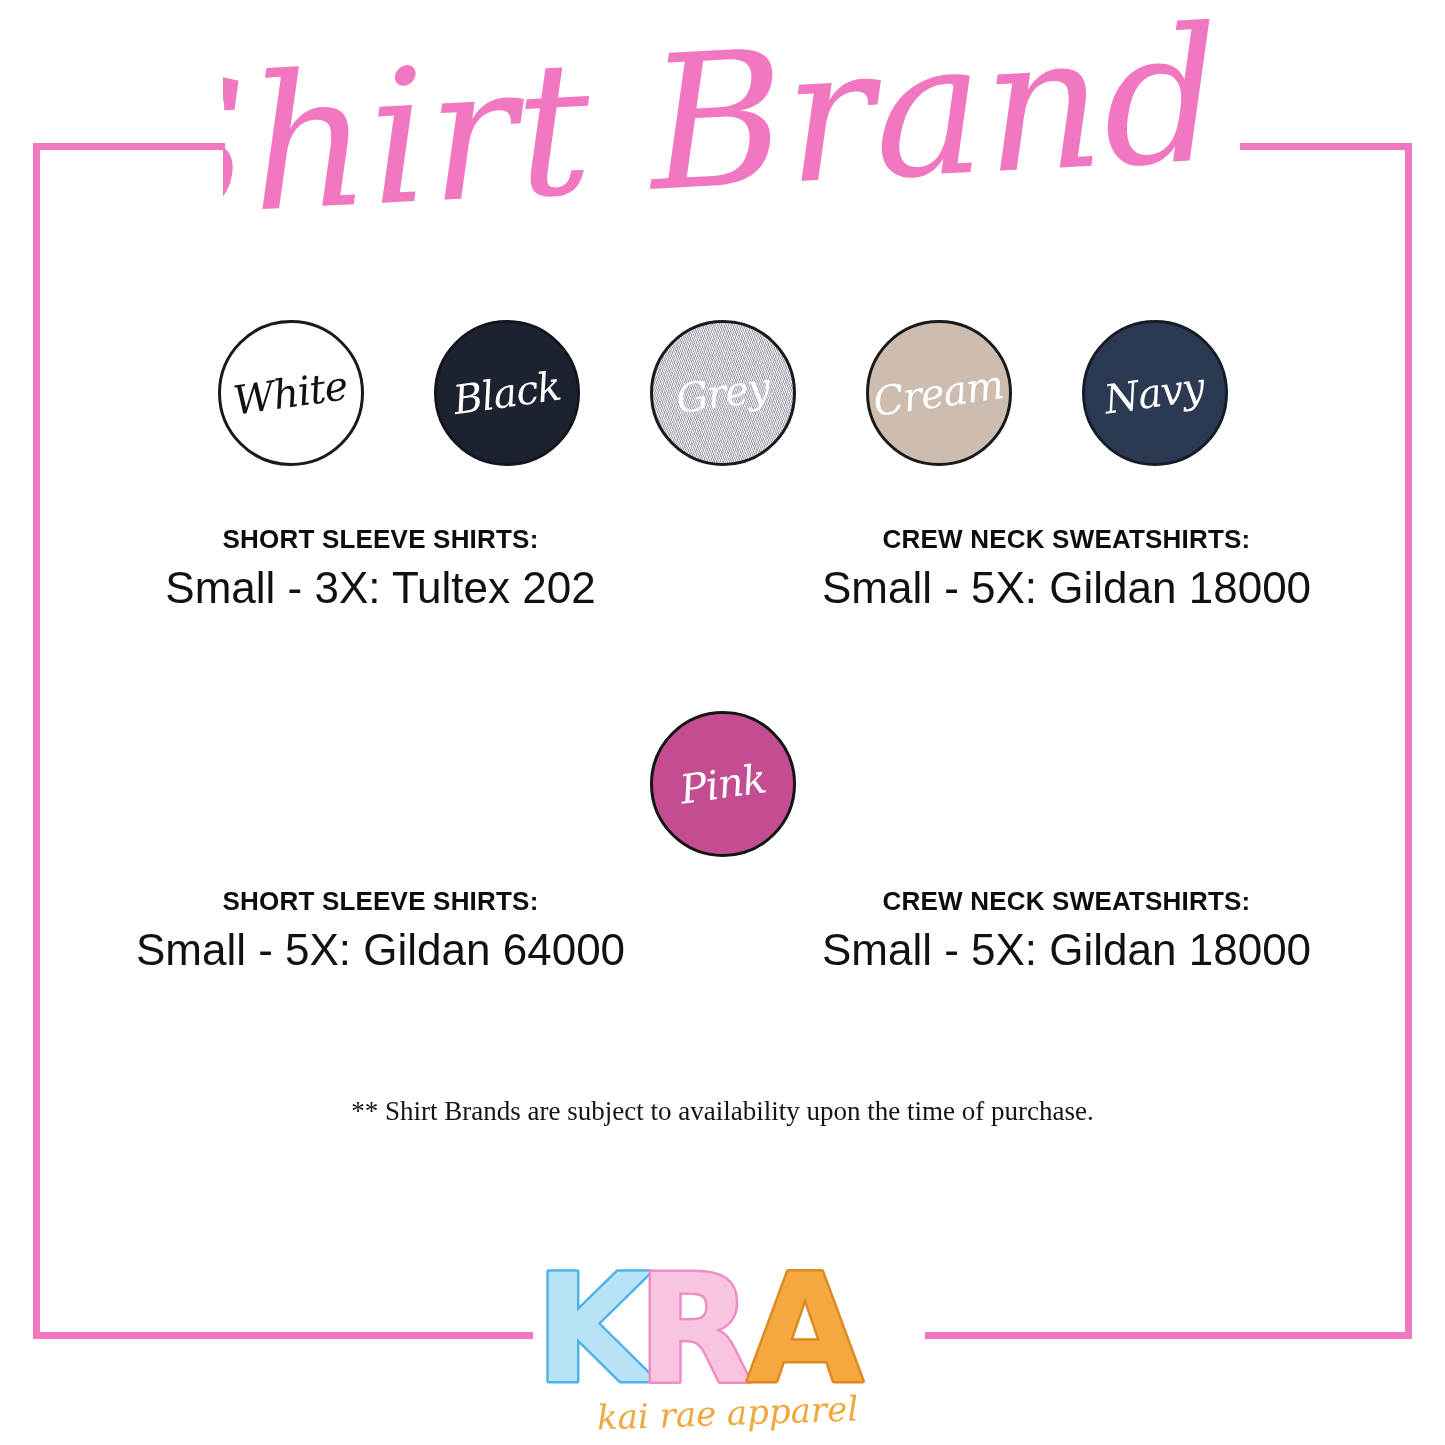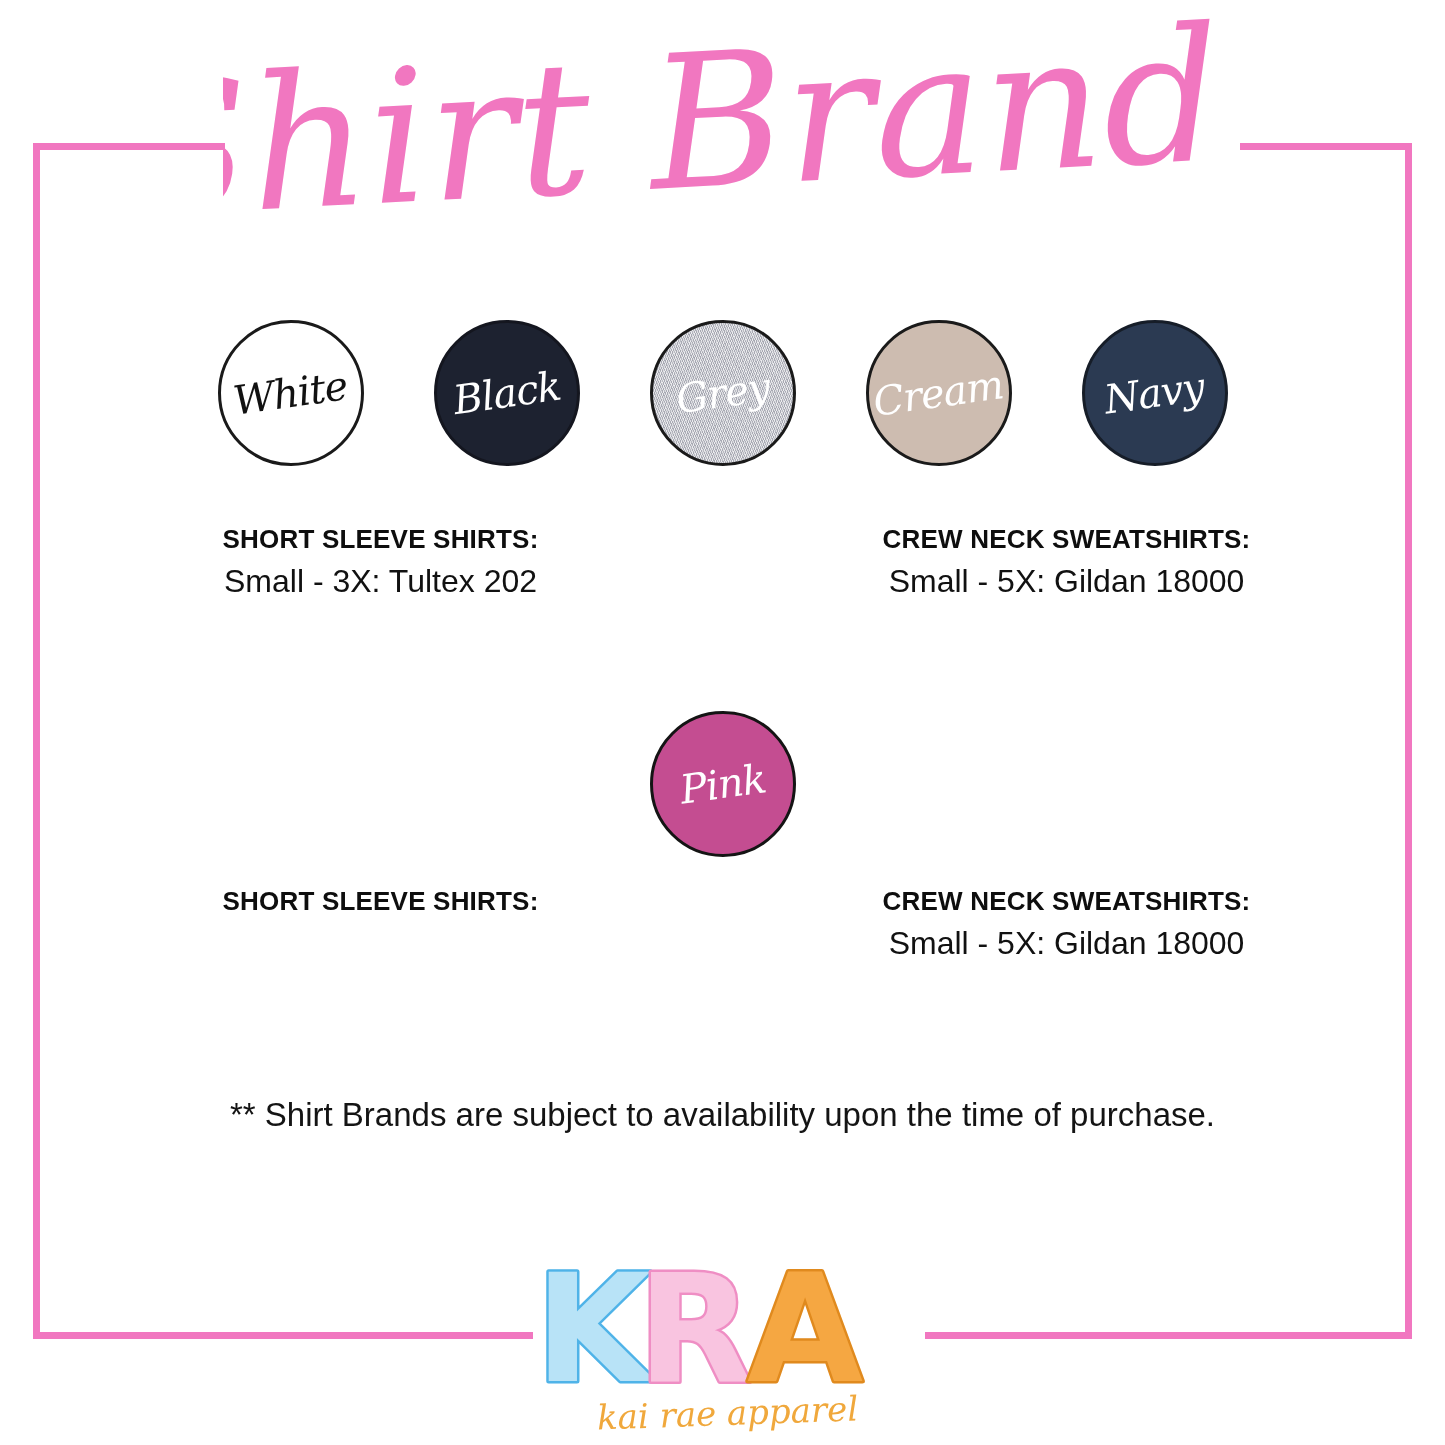--- a/index.html
+++ b/index.html
@@ -117,37 +117,37 @@
     font-weight: bold;
     font-size: 26px;
     letter-spacing: 0.2px;
     color: #0e0e0e;
     margin: 0 0 8px 0;
     white-space: nowrap;
   }
   .info-line {
     font-family: "Liberation Sans", sans-serif;
     font-weight: normal;
-    font-size: 32px;
+    font-size: 44px;
     color: #111111;
     margin: 0 0 6px 0;
     white-space: nowrap;
   }
 
   
   #disclaimer {
     position: absolute;
     left: 0;
     top: 1096px;
     width: 1445px;
     text-align: center;
   }
   .disclaimer-line {
-    font-family: Liberation Sans, sans-serif;
-    font-size: 33px;
+    font-family: Liberation Serif, serif;
+    font-size: 27px;
     color: #141414;
     margin: 0 0 9px 0;
   }
 
   
   #logo-wrap {
     position: absolute;
     left: 0;
     top: 1243px;
     width: 1445px;
@@ -202,20 +202,21 @@
 
 <div class="swatch-row" id="swatch-row-pink">
   <div class="swatch" id="swatch-pink">
     <span class="swatch-label">Pink</span>
   </div>
 </div>
 
 <div class="info-section" id="info-section-pink">
   <div class="info-col" id="info-pink-ss">
     <p class="info-heading">SHORT SLEEVE SHIRTS:</p>
+    <p class="info-line">Small - 5X: Gildan 64000</p>
   </div>
   <div class="info-col" id="info-pink-cn">
     <p class="info-heading">CREW NECK SWEATSHIRTS:</p>
     <p class="info-line">Small - 5X: Gildan 18000</p>
   </div>
 </div>
 
 <div id="disclaimer">
   <p class="disclaimer-line">** Shirt Brands are subject to availability upon the time of purchase.</p>
 </div>

